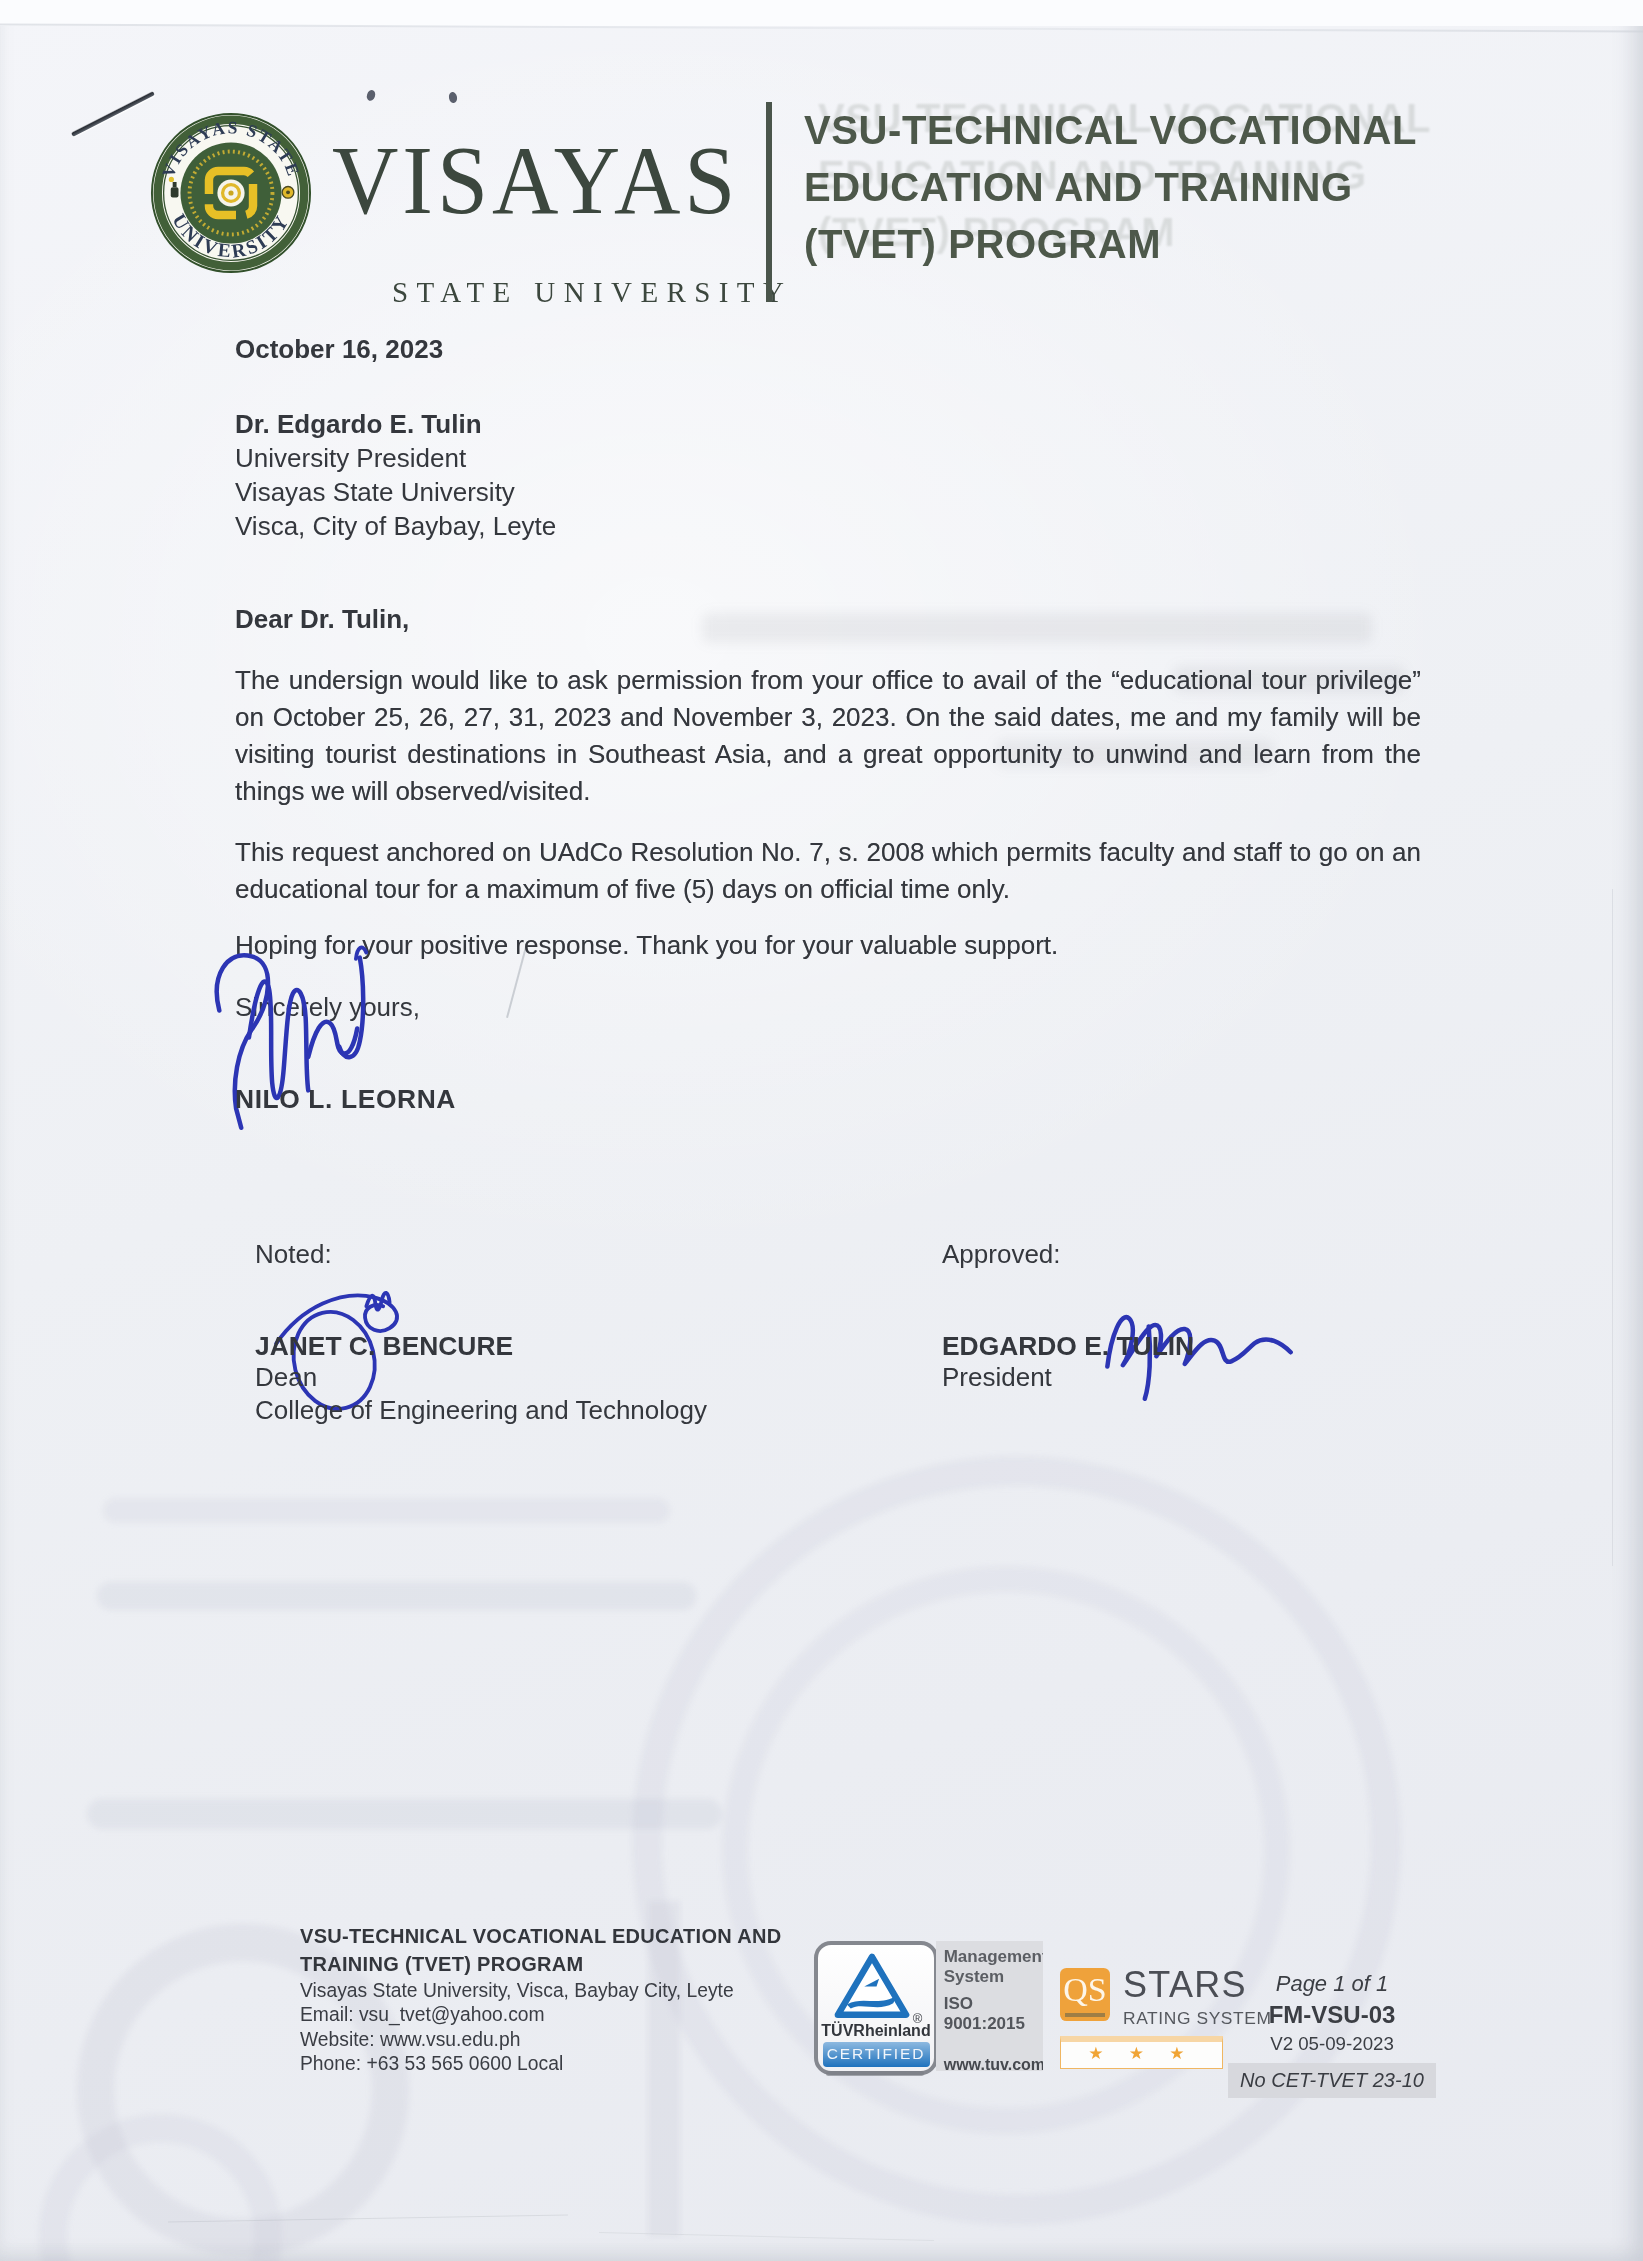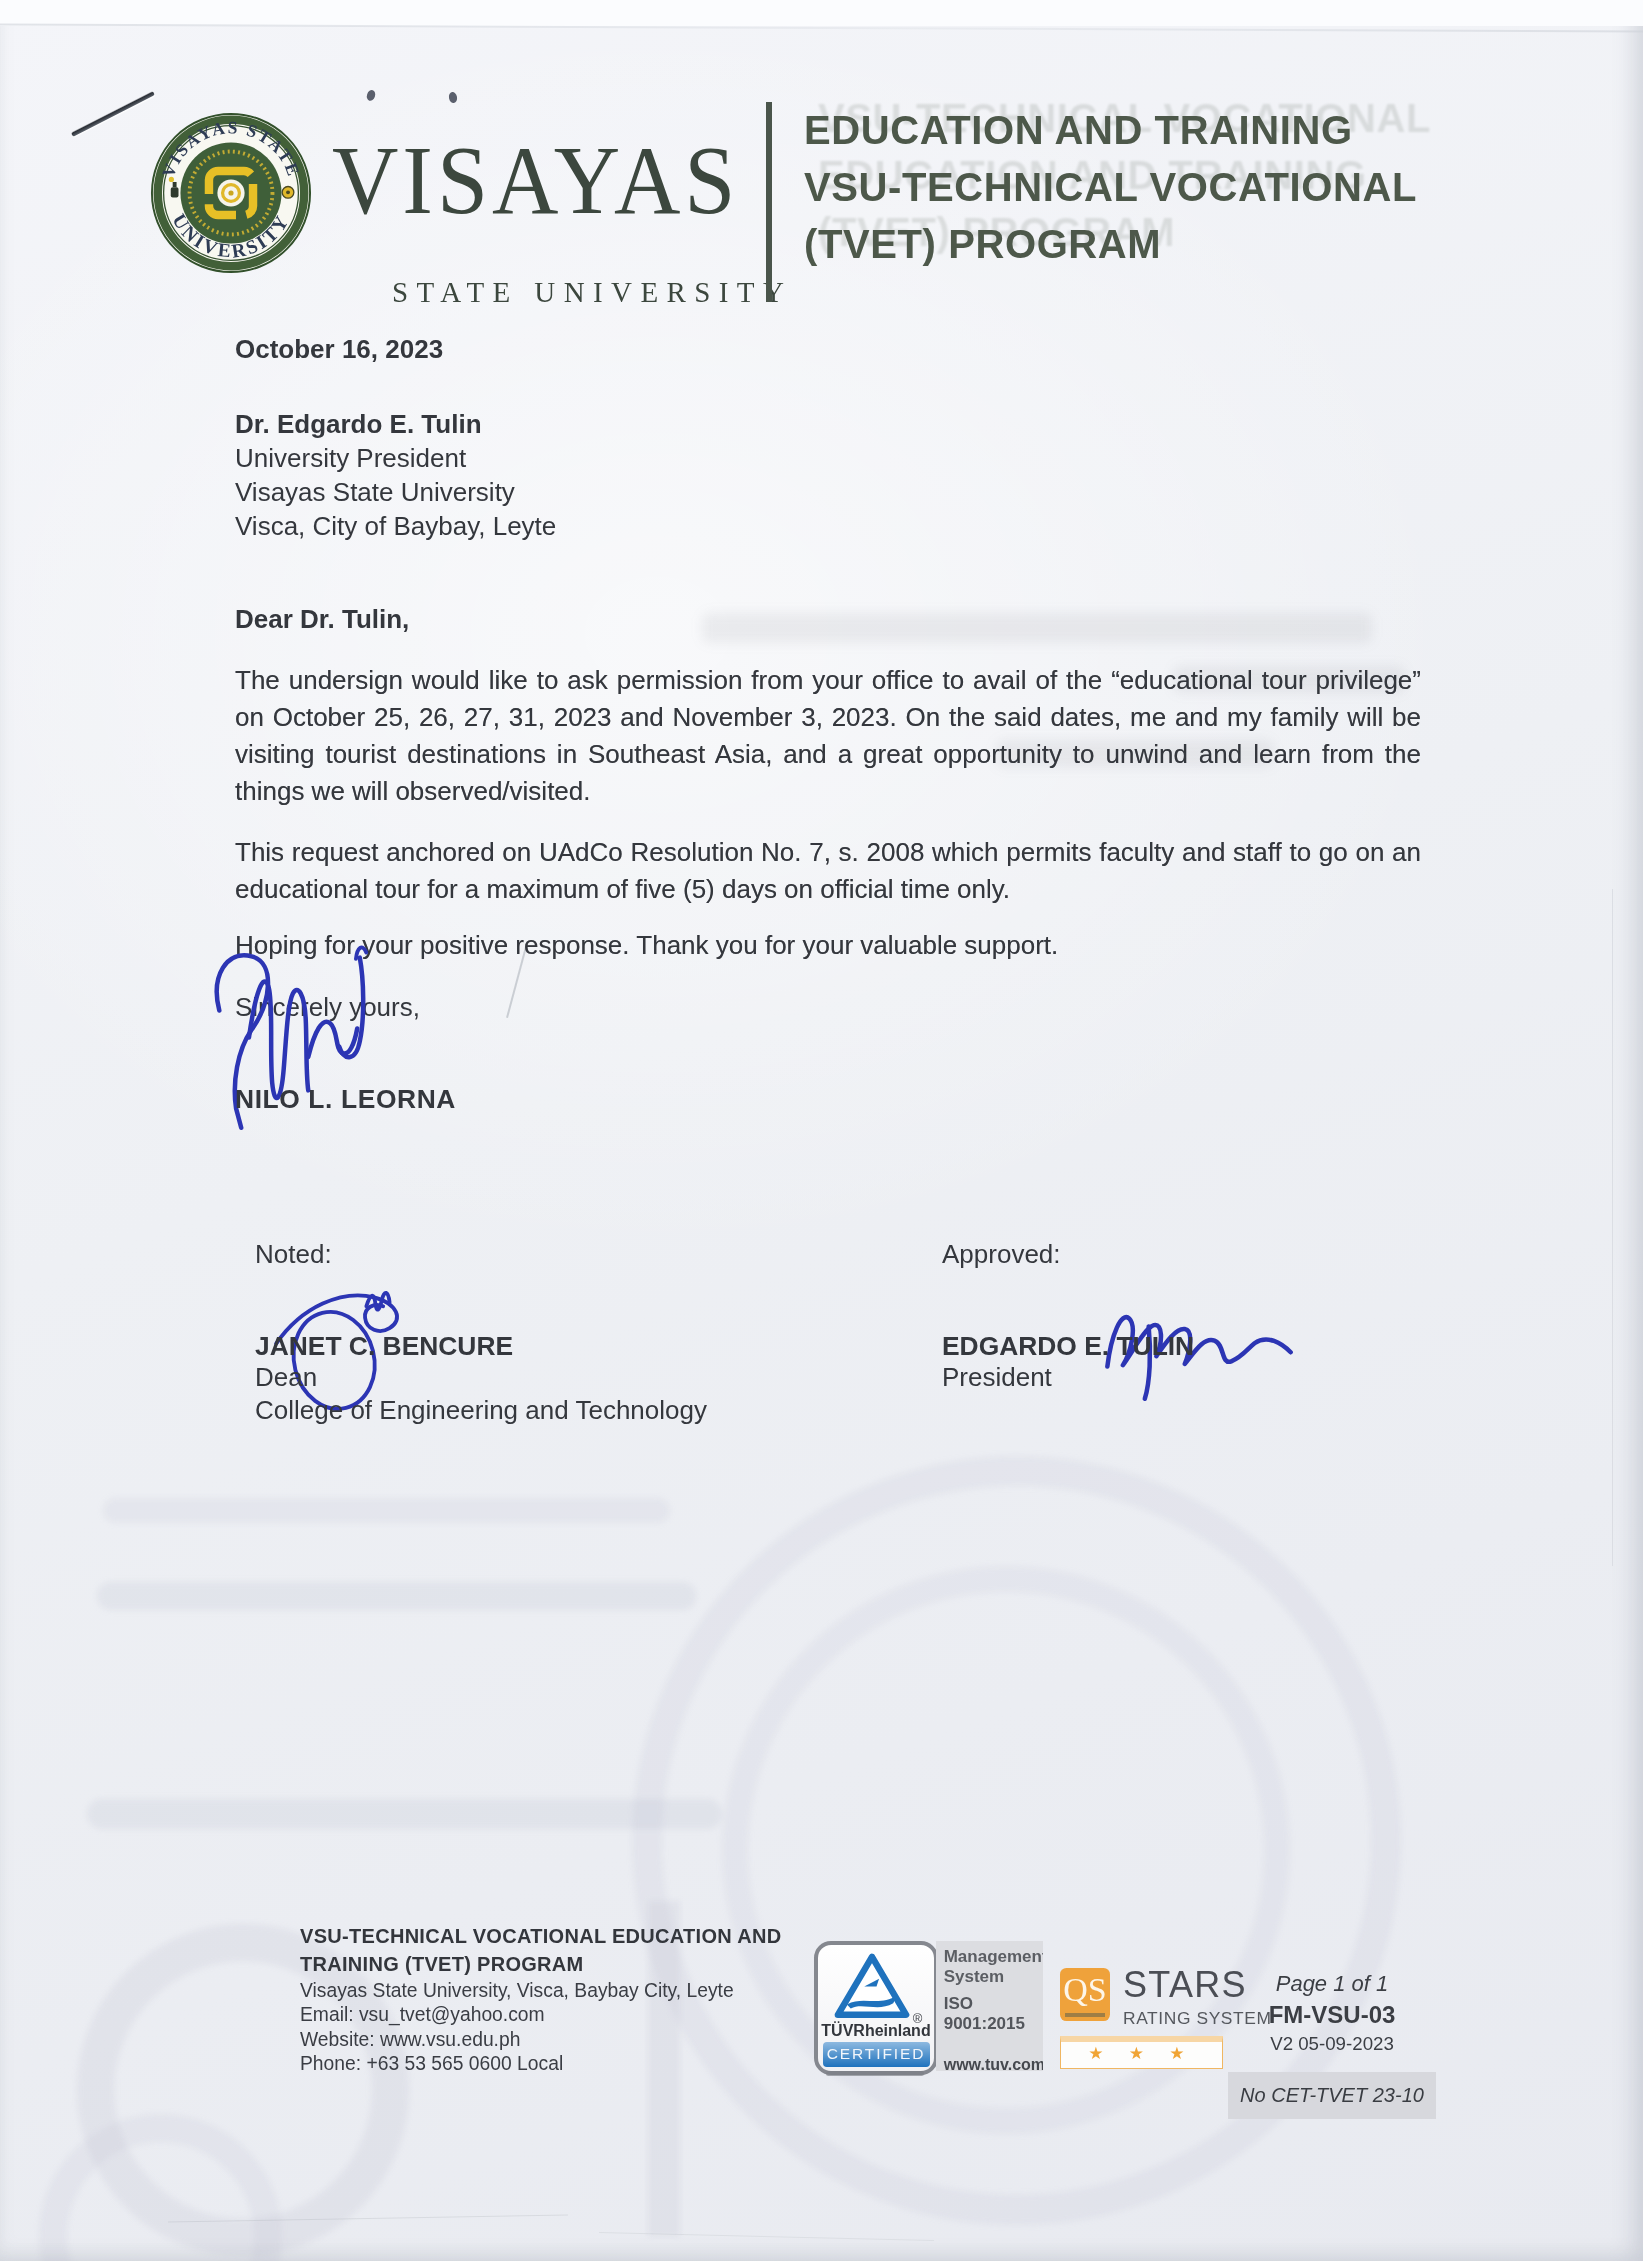--- a/index.html
+++ b/index.html
@@ -111,21 +111,21 @@
   .qs-sub { left:1123px; top:2008px; font-size:17.4px; color:#55585e; letter-spacing:0.6px; }
   .stars-box { left:1060px; top:2036px; width:161px; height:26px; background:#fdfdfc;
     border:1.9px solid rgba(238,170,70,.85); border-top:6.4px solid rgba(242,182,95,.55);
     text-align:center; line-height:24.5px; font-size:17px; letter-spacing:10.3px;
     color:var(--star-orange, #f0a435); }
 
   .pi { left:1228px; top:1971px; width:208px; text-align:center; color:#3b3e44; }
   .pi-page { font-style:italic; font-size:22px; }
   .pi-form { font-weight:bold; font-size:24px; margin-top:3.9px; }
   .pi-ver { font-size:18.7px; margin-top:4.5px; }
-  .pi-band { margin-top:17px; background:#d7d8dd; padding:12px 0; }
+  .pi-band { margin-top:8px; background:#d7d8dd; padding:6px 0; }
   .pi-num { font-style:italic; font-size:20px; color:#393c42; }
 </style>
 </head>
 <body>
 
 <div class="page">
 
   <div class="abs top-strip"></div>
   <div class="abs fold-line"></div>
   <div class="abs staple"></div>
@@ -181,22 +181,22 @@
   <div class="abs wordmark">VISAYAS</div>
   <div class="abs wordmark-sub">STATE UNIVERSITY</div>
   <div class="abs divider"></div>
 
   <div class="abs program-title ghost" aria-hidden="true">
     <div>VSU-TECHNICAL VOCATIONAL</div>
     <div>EDUCATION AND TRAINING</div>
     <div>(TVET) PROGRAM</div>
   </div>
   <div class="abs program-title">
+    <div>VSU-TECHNICAL VOCATIONAL</div>
     <div>EDUCATION AND TRAINING</div>
-    <div>VSU-TECHNICAL VOCATIONAL</div>
     <div>(TVET) PROGRAM</div>
   </div>
 
   <div class="abs bodytext date b">October 16, 2023</div>
 
   <div class="abs bodytext recipient">
     <div class="b">Dr. Edgardo E. Tulin</div>
     <div>University President</div>
     <div>Visayas State University</div>
     <div>Visca, City of Baybay, Leyte</div>

